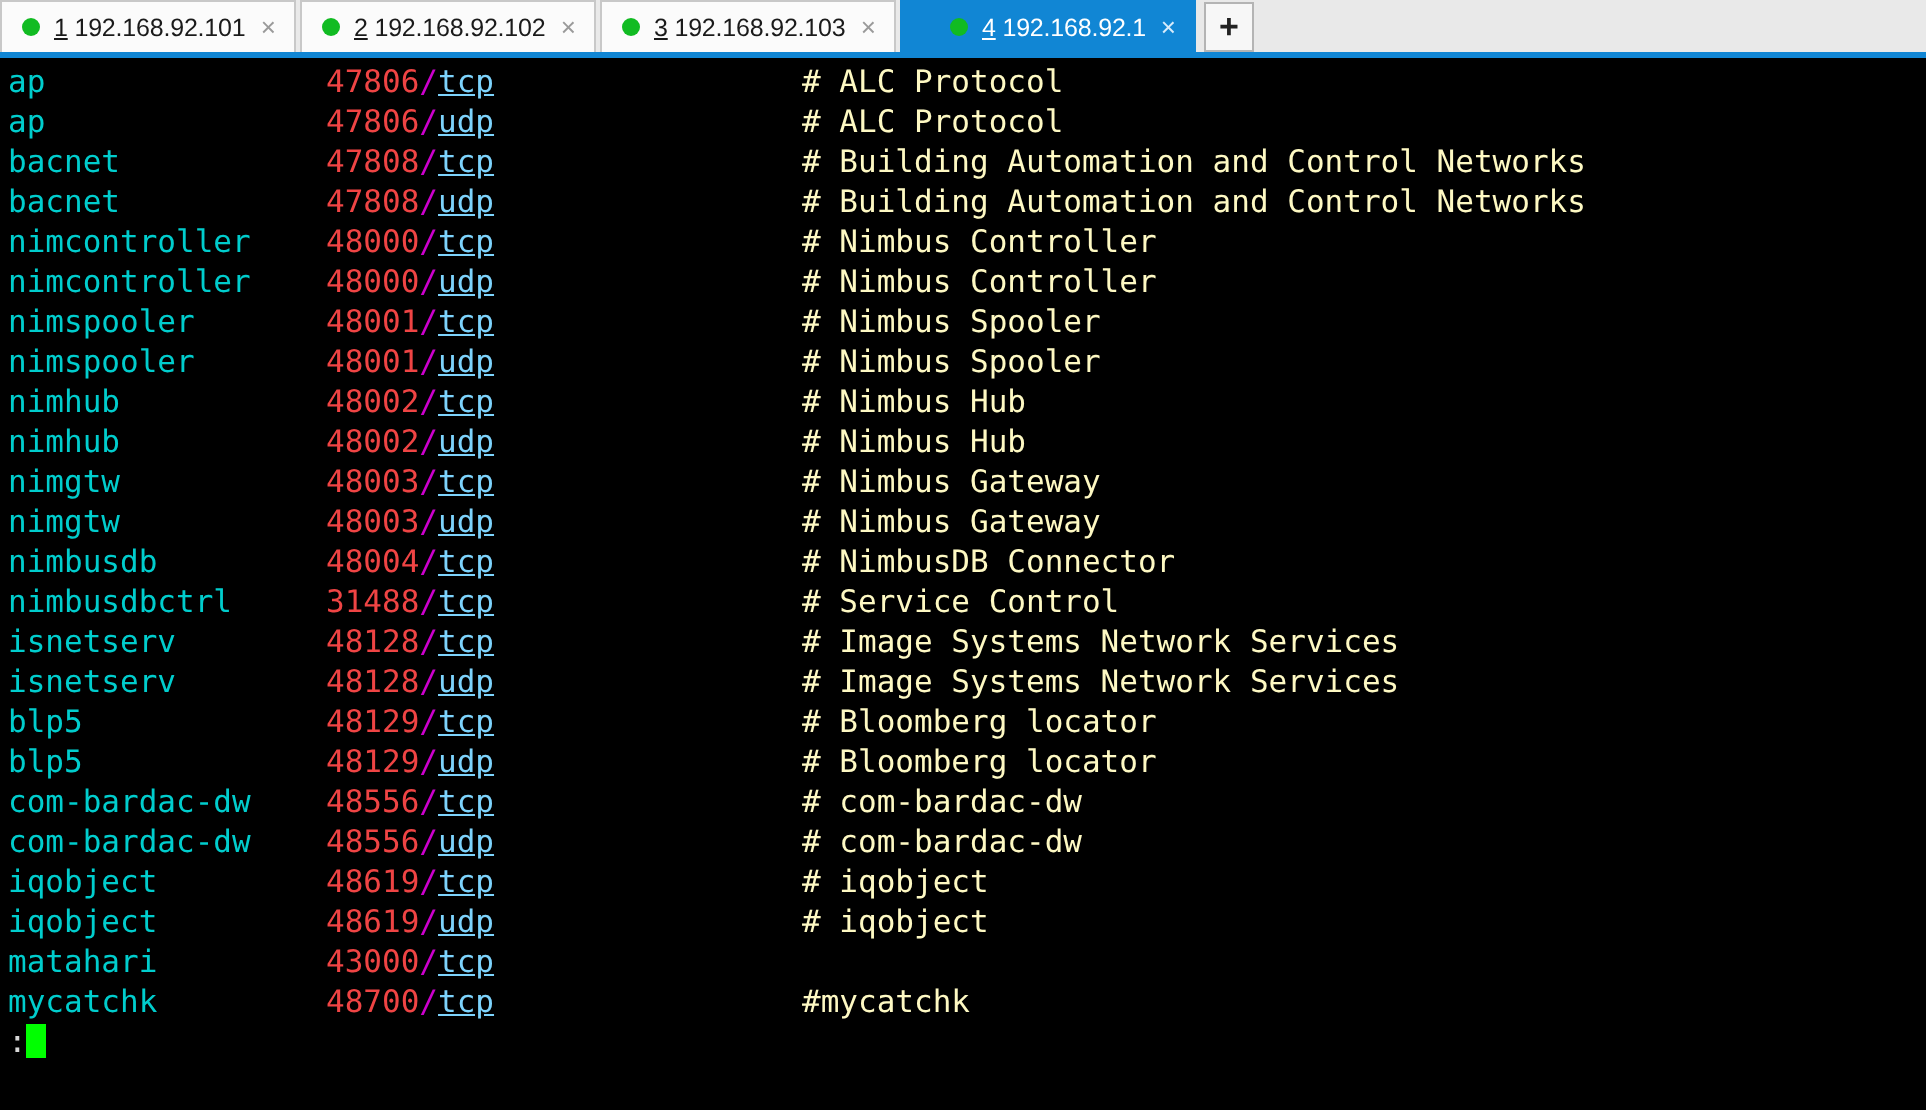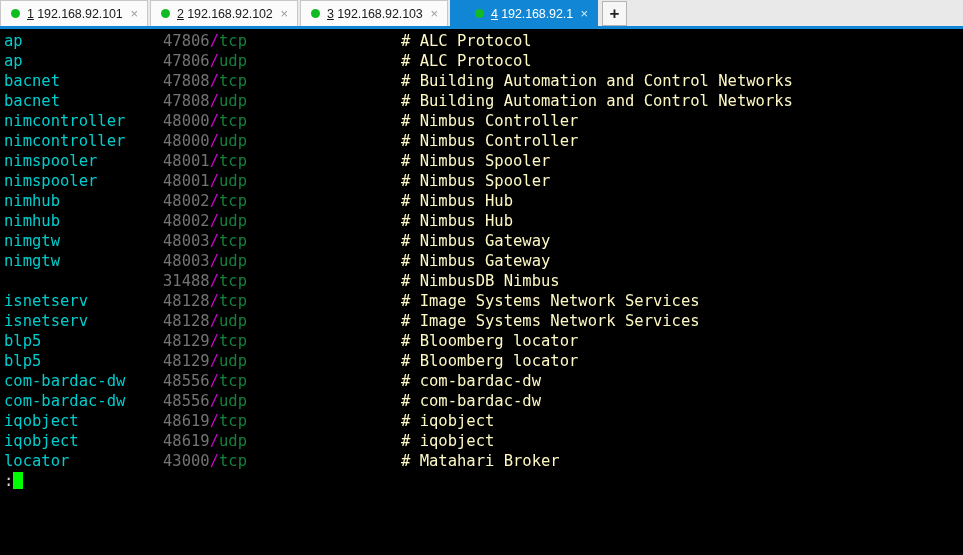--- a/index.html
+++ b/index.html
@@ -117,23 +117,23 @@
   .row {
     height: 20px;
     white-space: pre;
     position: relative;
   }
   .col-svc   { position: absolute; left: 0px;   }
   .col-port  { position: absolute; left: 159px; }
   .col-cmt   { position: absolute; left: 397px; }
 
   .c-svc   { color: #00cdcd; }
-  .c-port  { color: #737373; }
+  .c-port  { color: #ef4444; }
   .c-slash { color: #cd00cd; }
-  .c-proto { color: #15803d; }
+  .c-proto { color: #7dd3fc; text-decoration: underline; }
   .c-cmt   { color: #fef9c3; }
 
   .promptrow {
     height: 20px;
     white-space: pre;
     position: relative;
     color: #d8d8d8;
   }
   .cursor {
     display: inline-block;
@@ -179,25 +179,27 @@
       <div class="row"><span class="col-svc c-svc">bacnet</span><span class="col-port"><span class="c-port">47808</span><span class="c-slash">/</span><span class="c-proto">tcp</span></span><span class="col-cmt c-cmt"># Building Automation and Control Networks</span></div>
       <div class="row"><span class="col-svc c-svc">bacnet</span><span class="col-port"><span class="c-port">47808</span><span class="c-slash">/</span><span class="c-proto">udp</span></span><span class="col-cmt c-cmt"># Building Automation and Control Networks</span></div>
       <div class="row"><span class="col-svc c-svc">nimcontroller</span><span class="col-port"><span class="c-port">48000</span><span class="c-slash">/</span><span class="c-proto">tcp</span></span><span class="col-cmt c-cmt"># Nimbus Controller</span></div>
       <div class="row"><span class="col-svc c-svc">nimcontroller</span><span class="col-port"><span class="c-port">48000</span><span class="c-slash">/</span><span class="c-proto">udp</span></span><span class="col-cmt c-cmt"># Nimbus Controller</span></div>
       <div class="row"><span class="col-svc c-svc">nimspooler</span><span class="col-port"><span class="c-port">48001</span><span class="c-slash">/</span><span class="c-proto">tcp</span></span><span class="col-cmt c-cmt"># Nimbus Spooler</span></div>
       <div class="row"><span class="col-svc c-svc">nimspooler</span><span class="col-port"><span class="c-port">48001</span><span class="c-slash">/</span><span class="c-proto">udp</span></span><span class="col-cmt c-cmt"># Nimbus Spooler</span></div>
       <div class="row"><span class="col-svc c-svc">nimhub</span><span class="col-port"><span class="c-port">48002</span><span class="c-slash">/</span><span class="c-proto">tcp</span></span><span class="col-cmt c-cmt"># Nimbus Hub</span></div>
       <div class="row"><span class="col-svc c-svc">nimhub</span><span class="col-port"><span class="c-port">48002</span><span class="c-slash">/</span><span class="c-proto">udp</span></span><span class="col-cmt c-cmt"># Nimbus Hub</span></div>
       <div class="row"><span class="col-svc c-svc">nimgtw</span><span class="col-port"><span class="c-port">48003</span><span class="c-slash">/</span><span class="c-proto">tcp</span></span><span class="col-cmt c-cmt"># Nimbus Gateway</span></div>
       <div class="row"><span class="col-svc c-svc">nimgtw</span><span class="col-port"><span class="c-port">48003</span><span class="c-slash">/</span><span class="c-proto">udp</span></span><span class="col-cmt c-cmt"># Nimbus Gateway</span></div>
-      <div class="row"><span class="col-port"><span class="c-port">31488</span><span class="c-slash">/</span><span class="c-proto">tcp</span></span><span class="col-cmt c-cmt"># NimbusDB Nimbus</span></div>
+      <div class="row"><span class="col-svc c-svc">nimbusdb</span><span class="col-port"><span class="c-port">48004</span><span class="c-slash">/</span><span class="c-proto">tcp</span></span><span class="col-cmt c-cmt"># NimbusDB Connector</span></div>
+      <div class="row"><span class="col-svc c-svc">nimbusdbctrl</span><span class="col-port"><span class="c-port">31488</span><span class="c-slash">/</span><span class="c-proto">tcp</span></span><span class="col-cmt c-cmt"># Service Control</span></div>
       <div class="row"><span class="col-svc c-svc">isnetserv</span><span class="col-port"><span class="c-port">48128</span><span class="c-slash">/</span><span class="c-proto">tcp</span></span><span class="col-cmt c-cmt"># Image Systems Network Services</span></div>
       <div class="row"><span class="col-svc c-svc">isnetserv</span><span class="col-port"><span class="c-port">48128</span><span class="c-slash">/</span><span class="c-proto">udp</span></span><span class="col-cmt c-cmt"># Image Systems Network Services</span></div>
       <div class="row"><span class="col-svc c-svc">blp5</span><span class="col-port"><span class="c-port">48129</span><span class="c-slash">/</span><span class="c-proto">tcp</span></span><span class="col-cmt c-cmt"># Bloomberg locator</span></div>
       <div class="row"><span class="col-svc c-svc">blp5</span><span class="col-port"><span class="c-port">48129</span><span class="c-slash">/</span><span class="c-proto">udp</span></span><span class="col-cmt c-cmt"># Bloomberg locator</span></div>
       <div class="row"><span class="col-svc c-svc">com-bardac-dw</span><span class="col-port"><span class="c-port">48556</span><span class="c-slash">/</span><span class="c-proto">tcp</span></span><span class="col-cmt c-cmt"># com-bardac-dw</span></div>
       <div class="row"><span class="col-svc c-svc">com-bardac-dw</span><span class="col-port"><span class="c-port">48556</span><span class="c-slash">/</span><span class="c-proto">udp</span></span><span class="col-cmt c-cmt"># com-bardac-dw</span></div>
       <div class="row"><span class="col-svc c-svc">iqobject</span><span class="col-port"><span class="c-port">48619</span><span class="c-slash">/</span><span class="c-proto">tcp</span></span><span class="col-cmt c-cmt"># iqobject</span></div>
       <div class="row"><span class="col-svc c-svc">iqobject</span><span class="col-port"><span class="c-port">48619</span><span class="c-slash">/</span><span class="c-proto">udp</span></span><span class="col-cmt c-cmt"># iqobject</span></div>
-      <div class="row"><span class="col-svc c-svc">locator</span><span class="col-port"><span class="c-port">43000</span><span class="c-slash">/</span><span class="c-proto">tcp</span></span><span class="col-cmt c-cmt"># Matahari Broker</span></div>
+      <div class="row"><span class="col-svc c-svc">matahari</span><span class="col-port"><span class="c-port">43000</span><span class="c-slash">/</span><span class="c-proto">tcp</span></span></div>
+      <div class="row"><span class="col-svc c-svc">mycatchk</span><span class="col-port"><span class="c-port">48700</span><span class="c-slash">/</span><span class="c-proto">tcp</span></span><span class="col-cmt c-cmt">#mycatchk</span></div>
     </div>
   <div class="promptrow"><span>:</span><span class="cursor"></span></div>
 </div>
 
 </body></html>

